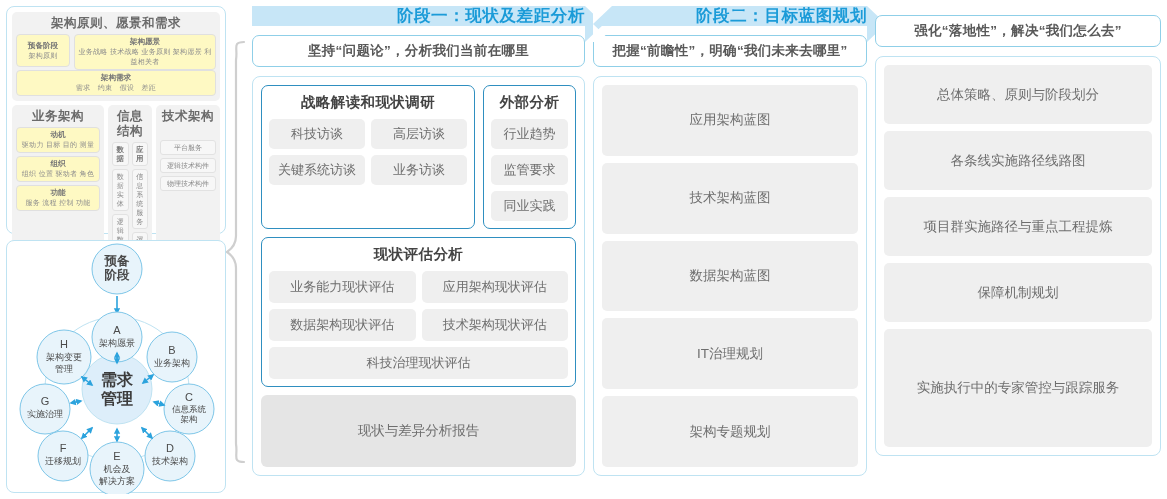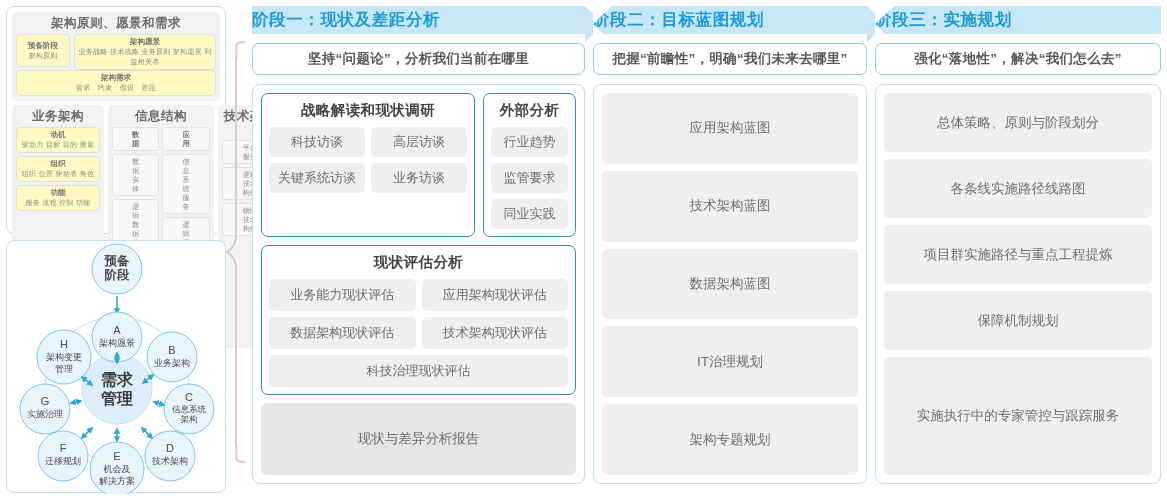--- a/index.html
+++ b/index.html
@@ -43,21 +43,21 @@
 
   .three-col{display:flex;gap:4px;}
   .col-bus{flex:0 0 84px;}
   .col-info{flex:1;}
   .col-tech{flex:0 0 56px;}
   .info-inner{display:flex;gap:3px;}
   .info-inner>div{flex:1;}
   .mini{
     background:#f7f7f7;border:1px solid #e2e2e2;border-radius:3px;
     font-size:7px;color:#8a8a8a;text-align:center;line-height:9px;
-    padding:2px 19px;margin-bottom:3px;
+    padding:2px 1px;margin-bottom:3px;
   }
   .mini.b{font-weight:bold;color:#767676;font-size:7.4px;}
   .tech-spacer{height:13px;}
 
   .impl-row{display:flex;gap:4px;align-items:stretch;}
   .impl-label{
     flex:0 0 38px;display:flex;align-items:center;justify-content:center;
     font-weight:bold;font-size:11.5px;color:#6b6b6b;line-height:13px;text-align:center;
   }
 
@@ -67,22 +67,22 @@
   
   .brace{position:absolute;left:226px;top:40px;width:24px;height:424px;}
 
   
   .phase{position:absolute;top:6px;}
   .ph1{left:252px;width:333px;}
   .ph2{left:593px;width:274px;}
   .ph3{left:875px;width:286px;}
 
   .banner{
-    position:relative;height:28px;background:#c7e6f7;
-    display:flex;align-items:center;justify-content:flex-start;
+    position:relative;height:20px;background:#c7e6f7;
+    display:flex;align-items:center;justify-content:flex-end;
     color:#1b9bd8;font-weight:bold;font-size:16.5px;letter-spacing:.6px;
   }
   .banner .notch-in,.banner .notch-out{position:absolute;top:0;height:36px;width:19px;}
   .banner .notch-in{left:0;background:#ffffff;
     clip-path:polygon(0 0,100% 0,0 50%,100% 100%,0 100%);}
   .banner .notch-out{right:-19px;background:#c7e6f7;
     clip-path:polygon(0 0,100% 50%,0 100%);}
 
   .subtitle{
     margin-top:9px;height:30px;border:1px solid #8fcfe8;border-radius:7px;
@@ -351,24 +351,20 @@
         <div class="chip f1">应用架构蓝图</div>
         <div class="chip f1">技术架构蓝图</div>
         <div class="chip f1">数据架构蓝图</div>
         <div class="chip f1">IT治理规划</div>
         <div class="chip f1">架构专题规划</div>
       </div>
     </div>
   </div>
 
   <div class="phase ph3">
-    <div class="banner">
-      <div class="notch-in"></div>
-      <span>阶段三：实施规划</span>
-    </div>
     <div class="subtitle">
       <span>强化“落地性”，解决“我们怎么去”</span>
     </div>
     <div class="body-card">
       <div class="stack">
         <div class="chip f1">总体策略、原则与阶段划分</div>
         <div class="chip f1">各条线实施路径线路图</div>
         <div class="chip f1">项目群实施路径与重点工程提炼</div>
         <div class="chip f1">保障机制规划</div>
         <div class="chip f2">实施执行中的专家管控与跟踪服务</div>

